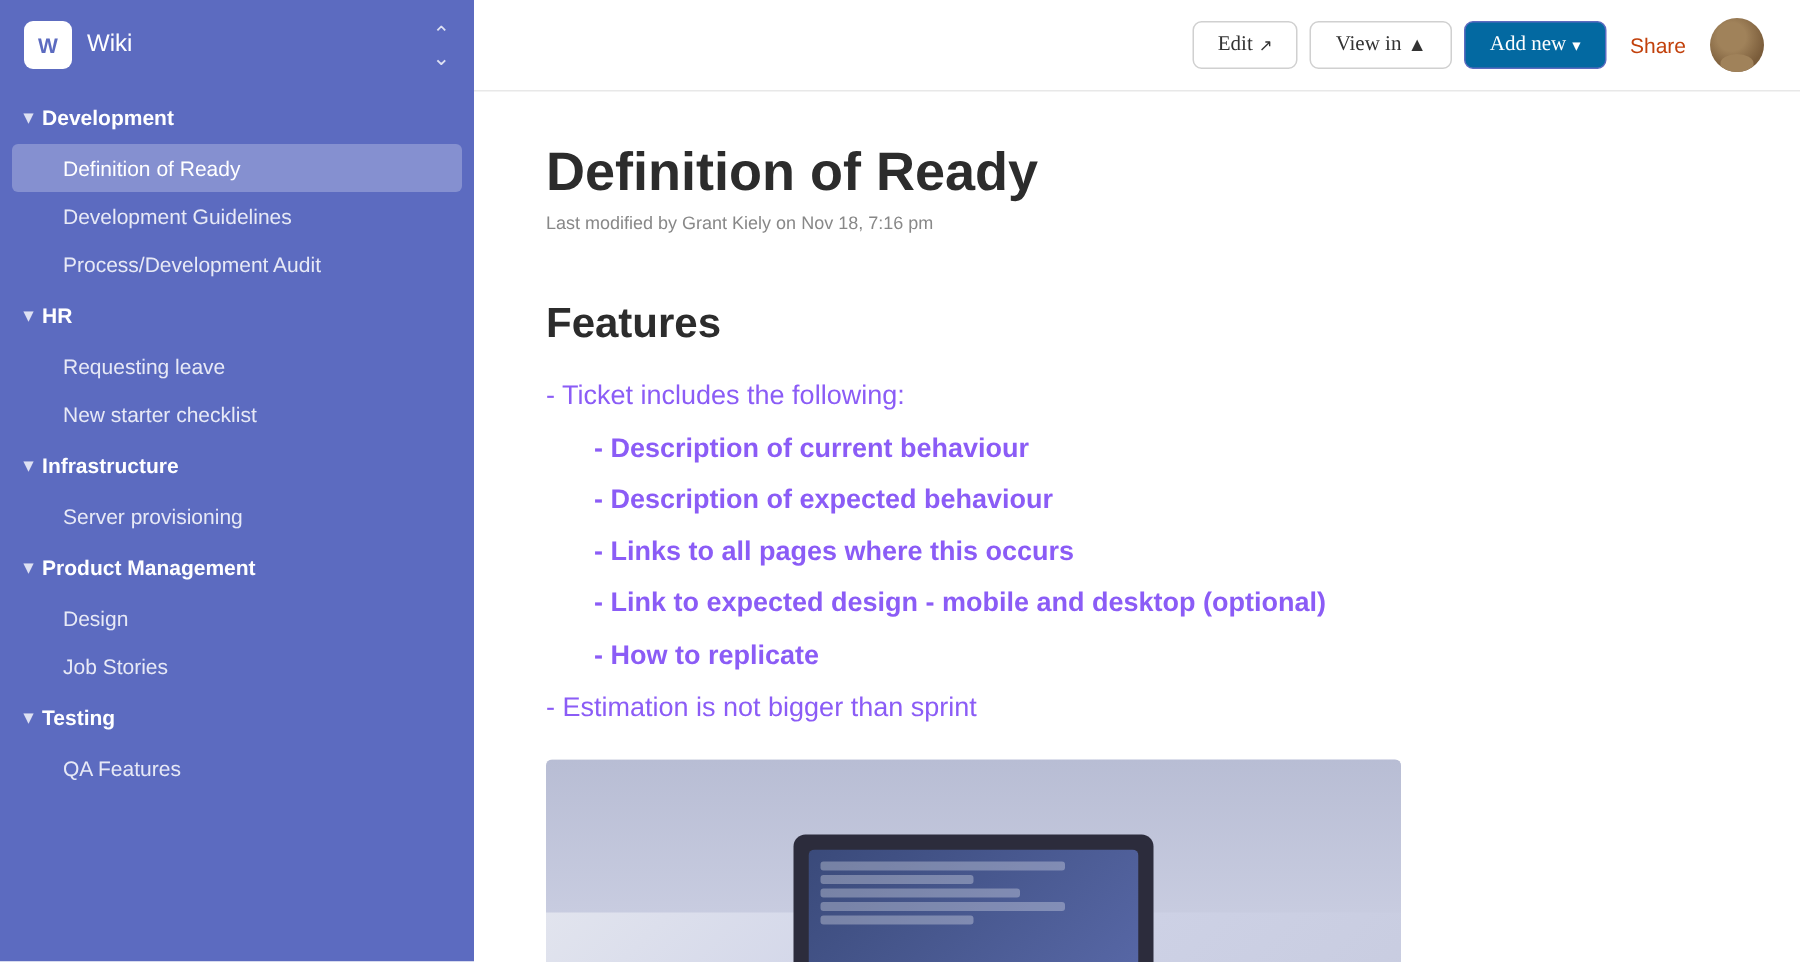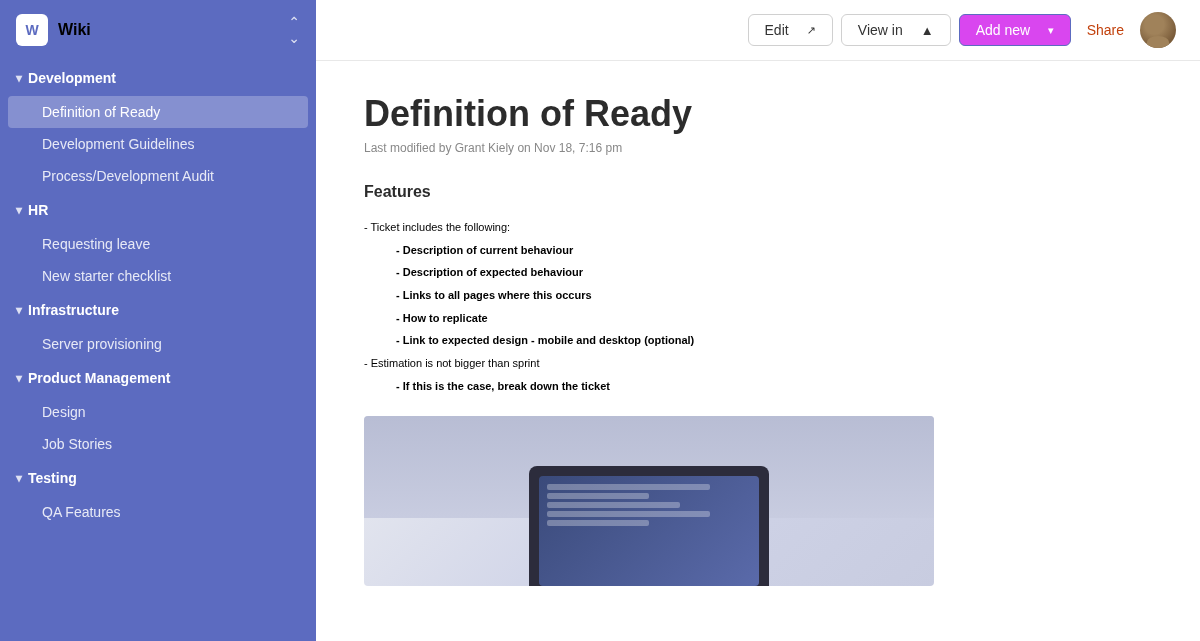--- a/index.html
+++ b/index.html
@@ -33,22 +33,22 @@
       align-items: center;
       justify-content: center;
       font-weight: 700;
       font-size: 14px;
       color: #5c6bc0;
       flex-shrink: 0;
     }
 
     .wiki-title {
       font-size: 16px;
-      font-weight: 700;
-      color: #000000;
+      font-weight: 400;
+      color: #ffffff;
       flex: 1;
     }
 
     .chevron-updown {
       font-size: 14px;
       color: rgba(255,255,255,0.8);
       cursor: pointer;
     }
 
     .nav-section {
@@ -111,25 +111,26 @@
     .btn {
       padding: 7px 16px;
       border-radius: 6px;
       font-size: 14px;
       cursor: pointer;
       border: 1px solid #d0d0d0;
       background: #fff;
       color: #333;
       display: flex;
       align-items: center;
-      gap: 18px;
+      gap: 4px;
+      font-family: Liberation Serif, serif;
     }
 
     .btn-primary {
-      background: #d946ef;
+      background: #0369a1;
       color: #fff;
       border-color: #5c6bc0;
     }
 
     .btn-primary .dropdown-arrow {
       font-size: 11px;
     }
 
     .share-btn {
       background: none;
@@ -180,33 +181,33 @@
     .page-title {
       font-size: 36px;
       font-weight: 700;
       color: #2c2c2c;
       margin-bottom: 6px;
     }
 
     .page-meta {
       font-size: 12px;
       color: #888;
-      margin-bottom: 28px;
+      margin-bottom: 44px;
     }
 
     .section-title {
-      font-size: 16px;
+      font-size: 28px;
       font-weight: 600;
       color: #2c2c2c;
       margin-bottom: 14px;
     }
 
     .content-body {
-      font-size: 11px;
-      color: #000000;
+      font-size: 18px;
+      color: #8b5cf6;
       line-height: 1.7;
       margin-top: 17px;
     }
 
     .content-body p {
       margin-bottom: 4px;
     }
 
     .content-body .sub-item {
       padding-left: 32px;
@@ -368,24 +369,23 @@
     <h1 class="page-title">Definition of Ready</h1>
     <div class="page-meta">Last modified by Grant Kiely on Nov 18, 7:16 pm</div>
 
     <h2 class="section-title">Features</h2>
 
     <div class="content-body">
       <p>- Ticket includes the following:</p>
       <p class="sub-item">- Description of current behaviour</p>
       <p class="sub-item">- Description of expected behaviour</p>
       <p class="sub-item">- Links to all pages where this occurs</p>
+      <p class="sub-item">- Link to expected design - mobile and desktop (optional)</p>
       <p class="sub-item">- How to replicate</p>
-      <p class="sub-item">- Link to expected design - mobile and desktop (optional)</p>
       <p>- Estimation is not bigger than sprint</p>
-      <p class="sub-item">- If this is the case, break down the ticket</p>
     </div>
 
     <div class="image-placeholder">
       <div class="laptop-shape">
         <div class="laptop-screen">
           <div class="laptop-screen-content">
             <div class="screen-line"></div>
             <div class="screen-line short"></div>
             <div class="screen-line medium"></div>
             <div class="screen-line"></div>

